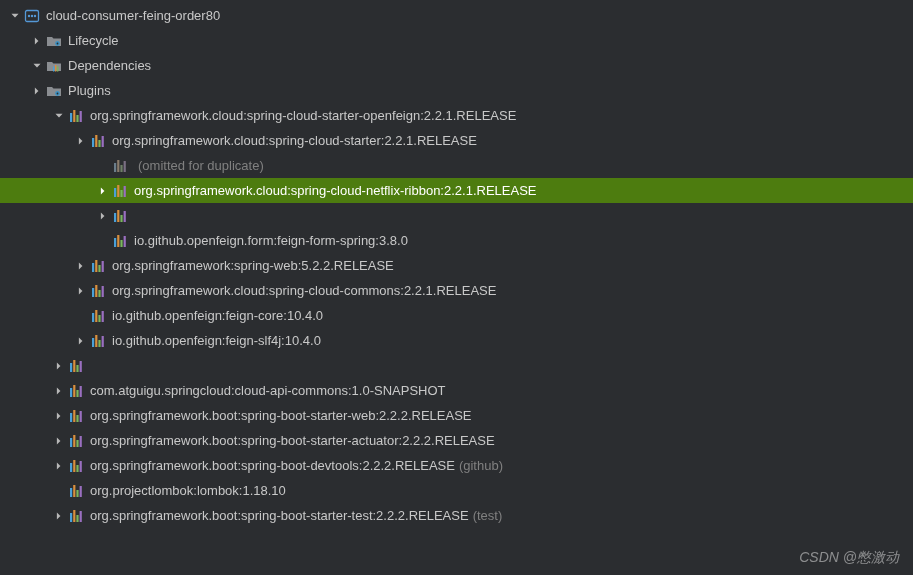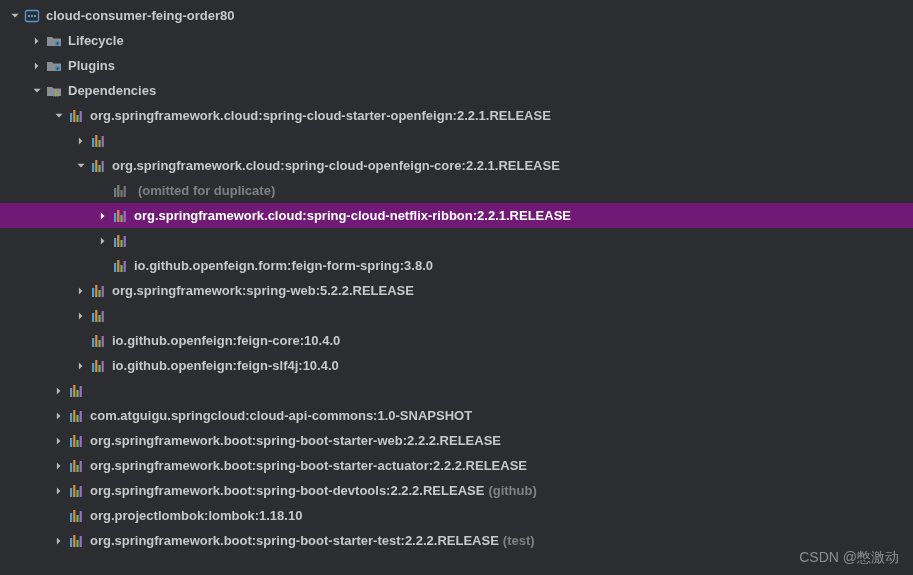--- a/index.html
+++ b/index.html
@@ -16,24 +16,23 @@
   }
   .tree {
     padding: 3px 0;
   }
   .row {
     display: flex;
     align-items: center;
     height: 25px;
     white-space: nowrap;
     padding-right: 8px;
-    font-weight: bold;
   }
   .row.selected {
-    background: #701a75;
+    background: #4d7c0f;
     color: #ffffff;
   }
   .indent { display: inline-block; }
   .arrow {
     width: 14px;
     height: 14px;
     display: inline-flex;
     align-items: center;
     justify-content: center;
     margin-right: 2px;
@@ -63,20 +62,21 @@
     text-underline-offset: 2.5px;
     margin-top: 39px;
   }
   .watermark {
     position: absolute;
     bottom: 8px;
     right: 14px;
     color: rgba(220,220,220,0.55);
     font-size: 14px;
     pointer-events: none;
+    font-style: italic;
   }
 </style>
 </head>
 <body>
 
 <div class="tree" id="tree">
     <div class="row">
       <span class="indent" style="width: 8px;"></span>
       <span class="arrow">
         <svg width="10" height="10" viewBox="0 0 14 14">
@@ -101,36 +101,20 @@
         </svg>
       </span>
       <span class="icon">
         <svg width="16" height="16" viewBox="0 0 16 16">
           <path d="M1 4 h5 l1.5 1.5 H15 V13 H1 Z" fill="#8a8d91"></path>
           <circle cx="11.5" cy="10.5" r="2.4" fill="#3c91c2"></circle>
           <circle cx="11.5" cy="10.5" r="0.9" fill="#2b2d30"></circle>
         </svg>
       </span>
       <span class="label">Lifecycle</span>
-    </div>
-    <div class="row">
-      <span class="indent" style="width: 30px;"></span>
-      <span class="arrow">
-        <svg width="10" height="10" viewBox="0 0 14 14">
-          <path d="M4 2 L9 7 L4 12 Z"></path>
-        </svg>
-      </span>
-      <span class="icon">
-        <svg width="16" height="16" viewBox="0 0 16 16">
-          <path d="M1 4 h5 l1.5 1.5 H15 V13 H1 Z" fill="#8a8d91"></path>
-          <circle cx="11.5" cy="10.5" r="2.4" fill="#3c91c2"></circle>
-          <circle cx="11.5" cy="10.5" r="0.9" fill="#2b2d30"></circle>
-        </svg>
-      </span>
-      <span class="label">Plugins</span>
     </div>
     <div class="row">
       <span class="indent" style="width: 30px;"></span>
       <span class="arrow">
         <svg width="10" height="10" viewBox="0 0 14 14">
           <path d="M2 4 L7 9 L12 4 Z"></path>
         </svg>
       </span>
       <span class="icon">
         <svg width="16" height="16" viewBox="0 0 16 16">
@@ -138,20 +122,36 @@
           <g transform="translate(7,6.5)">
             <rect x="0" y="2" width="1.4" height="5" fill="#4aa0d8"></rect>
             <rect x="2" y="0.5" width="1.4" height="6.5" fill="#d98f3e"></rect>
             <rect x="4" y="1.8" width="1.4" height="5.2" fill="#7ab55c"></rect>
           </g>
         </svg>
       </span>
       <span class="label">Dependencies</span>
     </div>
     <div class="row">
+      <span class="indent" style="width: 30px;"></span>
+      <span class="arrow">
+        <svg width="10" height="10" viewBox="0 0 14 14">
+          <path d="M4 2 L9 7 L4 12 Z"></path>
+        </svg>
+      </span>
+      <span class="icon">
+        <svg width="16" height="16" viewBox="0 0 16 16">
+          <path d="M1 4 h5 l1.5 1.5 H15 V13 H1 Z" fill="#8a8d91"></path>
+          <circle cx="11.5" cy="10.5" r="2.4" fill="#3c91c2"></circle>
+          <circle cx="11.5" cy="10.5" r="0.9" fill="#2b2d30"></circle>
+        </svg>
+      </span>
+      <span class="label">Plugins</span>
+    </div>
+    <div class="row">
       <span class="indent" style="width: 52px;"></span>
       <span class="arrow">
         <svg width="10" height="10" viewBox="0 0 14 14">
           <path d="M2 4 L7 9 L12 4 Z"></path>
         </svg>
       </span>
       <span class="icon">
         <svg width="16" height="16" viewBox="0 0 16 16">
           <rect x="2" y="5" width="2.2" height="9" fill="#4aa0d8"></rect>
           <rect x="5.2" y="2" width="2.2" height="12" fill="#d98f3e"></rect>
@@ -169,37 +169,21 @@
         </svg>
       </span>
       <span class="icon">
         <svg width="16" height="16" viewBox="0 0 16 16">
           <rect x="2" y="5" width="2.2" height="9" fill="#4aa0d8"></rect>
           <rect x="5.2" y="2" width="2.2" height="12" fill="#d98f3e"></rect>
           <rect x="8.4" y="7" width="2.2" height="7" fill="#7ab55c"></rect>
           <rect x="11.600000000000001" y="3" width="2.2" height="11" fill="#9a6fc0"></rect>
         </svg>
       </span>
-    </div>
-    <div class="row">
-      <span class="indent" style="width: 74px;"></span>
-      <span class="arrow">
-        <svg width="10" height="10" viewBox="0 0 14 14">
-          <path d="M2 4 L7 9 L12 4 Z"></path>
-        </svg>
-      </span>
-      <span class="icon">
-        <svg width="16" height="16" viewBox="0 0 16 16">
-          <rect x="2" y="5" width="2.2" height="9" fill="#4aa0d8"></rect>
-          <rect x="5.2" y="2" width="2.2" height="12" fill="#d98f3e"></rect>
-          <rect x="8.4" y="7" width="2.2" height="7" fill="#7ab55c"></rect>
-          <rect x="11.600000000000001" y="3" width="2.2" height="11" fill="#9a6fc0"></rect>
-        </svg>
-      </span>
-      <span class="label">org.springframework.cloud:spring-cloud-openfeign-core:2.2.1.RELEASE</span>
+      <span class="label">org.springframework.cloud:spring-cloud-starter:2.2.1.RELEASE</span>
     </div>
     <div class="row">
       <span class="indent" style="width: 96px;"></span>
       <span class="arrow"></span>
       <span class="icon">
         <svg width="16" height="16" viewBox="0 0 16 16">
           <rect x="2" y="5" width="2.2" height="9" fill="#6b7d8a"></rect>
           <rect x="5.2" y="2" width="2.2" height="12" fill="#8a7c6b"></rect>
           <rect x="8.4" y="7" width="2.2" height="7" fill="#6e8066"></rect>
           <rect x="11.600000000000001" y="3" width="2.2" height="11" fill="#7a6f83"></rect>
@@ -278,20 +262,21 @@
         </svg>
       </span>
       <span class="icon">
         <svg width="16" height="16" viewBox="0 0 16 16">
           <rect x="2" y="5" width="2.2" height="9" fill="#4aa0d8"></rect>
           <rect x="5.2" y="2" width="2.2" height="12" fill="#d98f3e"></rect>
           <rect x="8.4" y="7" width="2.2" height="7" fill="#7ab55c"></rect>
           <rect x="11.600000000000001" y="3" width="2.2" height="11" fill="#9a6fc0"></rect>
         </svg>
       </span>
+      <span class="label">org.springframework.cloud:spring-cloud-commons:2.2.1.RELEASE</span>
     </div>
     <div class="row">
       <span class="indent" style="width: 74px;"></span>
       <span class="arrow"></span>
       <span class="icon">
         <svg width="16" height="16" viewBox="0 0 16 16">
           <rect x="2" y="5" width="2.2" height="9" fill="#4aa0d8"></rect>
           <rect x="5.2" y="2" width="2.2" height="12" fill="#d98f3e"></rect>
           <rect x="8.4" y="7" width="2.2" height="7" fill="#7ab55c"></rect>
           <rect x="11.600000000000001" y="3" width="2.2" height="11" fill="#9a6fc0"></rect>

